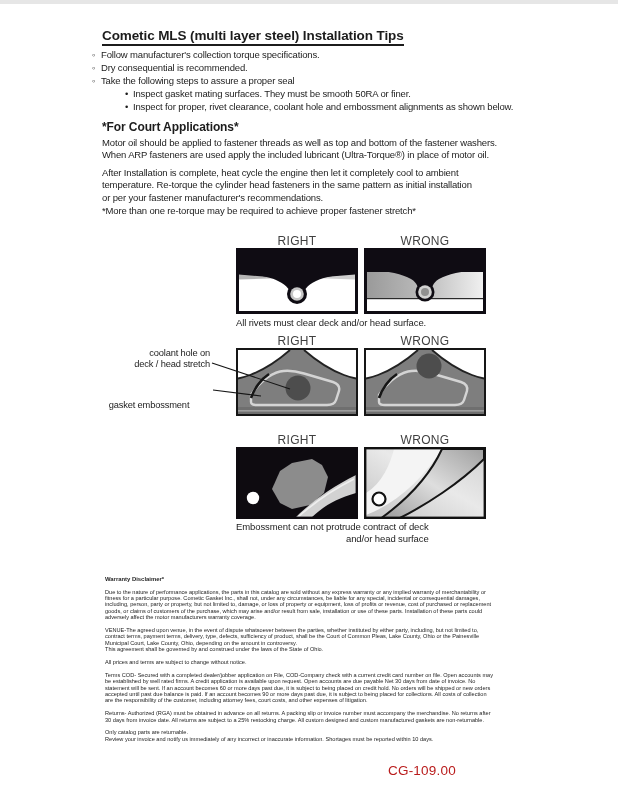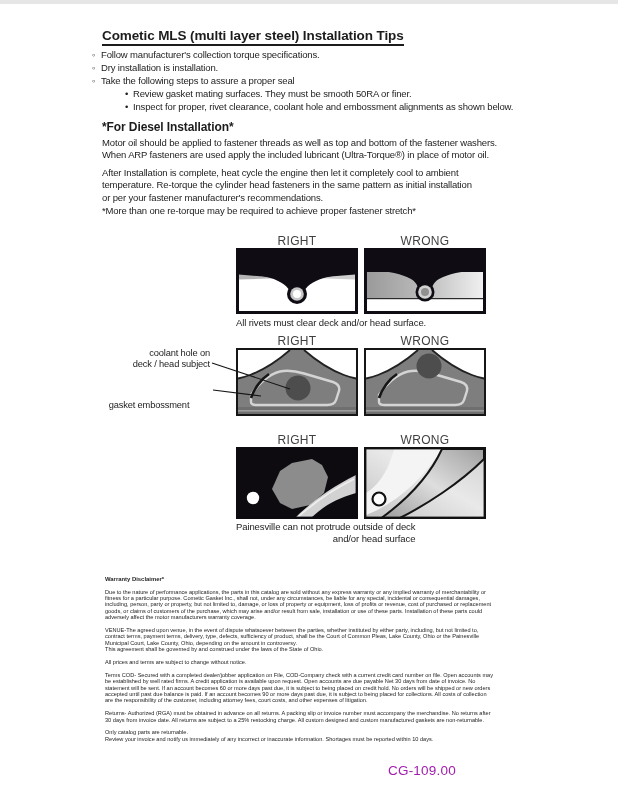--- a/index.html
+++ b/index.html
@@ -31,38 +31,38 @@
   .caption { position:absolute; left:236px; margin:0; font-size:9.5px; letter-spacing:-0.1px; line-height:12px; white-space:pre-line;text-align:right; }
   .cap1 { top:313px; } .cap2 { top:414px; } .cap3 { top:517px; }
 
   .ann { position:absolute; left:88px; width:122px; text-align:right; font-size:9.3px; letter-spacing:-0.15px; line-height:10.8px; white-space:pre-line; }
   .ann1 { top:344px; } .ann2 { top:396px;text-align:center; }
   .overlay { position:absolute; left:0; top:0; pointer-events:none; }
 
   .disc { position:absolute; left:105px; top:572px; width:414px; color:#242424; }
   .disc h4 { margin:0 0 6.5px 0; font-size:5.9px; letter-spacing:0; }
   .disc p { margin:0 0 6.2px 0; font-size:5.6px; line-height:6.45px; white-space:pre-line; }
-  .code { position:absolute; left:388px; top:759px; font-size:13.5px; letter-spacing:0.2px; color:#a21caf; }
+  .code { position:absolute; left:388px; top:759px; font-size:13.5px; letter-spacing:0.2px; color:#b91c1c; }
 </style>
 </head>
 <body>
 
 <div class="page">
 
   <h1 class="title">Cometic MLS (multi layer steel) Installation Tips</h1>
 
   <div class="bullets">
     <div class="b-row"><span class="b-marker">◦</span><span>Follow manufacturer's collection torque specifications.</span></div>
-    <div class="b-row"><span class="b-marker">◦</span><span>Dry installation is installation.</span></div>
+    <div class="b-row"><span class="b-marker">◦</span><span>Dry consequential is recommended.</span></div>
     <div class="b-row"><span class="b-marker">◦</span><span>Take the following steps to assure a proper seal</span></div>
-    <div class="b-row sub"><span class="b-marker dot">•</span><span>Review gasket mating surfaces.  They must be smooth 50RA or finer.</span></div>
+    <div class="b-row sub"><span class="b-marker dot">•</span><span>Inspect gasket mating surfaces.  They must be smooth 50RA or finer.</span></div>
     <div class="b-row sub"><span class="b-marker dot">•</span><span>Inspect for proper, rivet clearance, coolant hole and embossment alignments as shown below.</span></div>
   </div>
 
-  <h2 class="diesel-h">*For Diesel Installation*</h2>
+  <h2 class="diesel-h">*For Court Applications*</h2>
   <p class="body-par par2">After Installation is complete, heat cycle the engine then let it completely cool to ambient
 temperature. Re-torque the cylinder head fasteners in the same pattern as initial installation
 or per your fastener manufacturer's recommendations.</p>
   <p class="body-par par1">Motor oil should be applied to fastener threads as well as top and bottom of the fastener washers.
 When ARP fasteners are used apply the included lubricant (Ultra-Torque®) in place of motor oil.</p>
   <p class="body-par par3">*More than one re-torque may be required to achieve proper fastener stretch*</p>
 
   <div class="dg-label colL lab1">RIGHT</div>
   <div class="dg-label colR lab1">WRONG</div>
   <div class="dg-box colL box1">
@@ -94,21 +94,21 @@
       <path d="M3,3 L119,3 L119,22 C96,23 84,26 75,31 C68,35 69,40 65,43.5 C63,45.2 59,45.2 57,43.5 C53,40 54,35 47,31 C38,26 26,23 3,22 Z" fill="#0f0c13"></path>
       <circle cx="61" cy="44" r="9.5" fill="#0f0c13"></circle>
       <circle cx="61" cy="44" r="6.8" fill="#d2d2d2"></circle>
       <circle cx="61" cy="44" r="4" fill="#909090"></circle>
       <rect x="1.5" y="1.5" width="119" height="63" fill="none" stroke="#0f0c13" stroke-width="3"></rect>
     </svg>
   </div>
   <p class="caption cap1">All rivets must clear deck and/or head surface.</p>
 
   <div class="ann ann1">coolant hole on
-deck / head subject</div>
+deck / head stretch</div>
   <div class="ann ann2">gasket embossment</div>
   <div class="dg-label colL lab2">RIGHT</div>
   <div class="dg-label colR lab2">WRONG</div>
   <div class="dg-box colL box2">
     <svg width="122" height="68" viewBox="0 0 122 68">
       <rect width="122" height="68" fill="#7e7e7e"></rect>
       <path d="M2,2 L54,2 C46,9 30,21 14,27 C10,28.5 6,29.8 2,30.5 Z" fill="#ffffff"></path>
       <path d="M120,2 L68,2 C76,9 92,21 108,27 C112,28.5 116,29.8 120,30.5 Z" fill="#ffffff"></path>
       <path d="M54,2 C46,9 30,21 14,27 C10,28.5 6,29.8 2,30.5" fill="none" stroke="#222222" stroke-width="1.8"></path>
       <path d="M68,2 C76,9 92,21 108,27 C112,28.5 116,29.8 120,30.5" fill="none" stroke="#222222" stroke-width="1.8"></path>
@@ -162,21 +162,21 @@
             <stop offset="1" stop-color="#a0a0a0"></stop>
         </linearGradient>
       </defs>
       <rect width="122" height="72" fill="url(#g3w)"></rect>
       <path d="M30,2 L78,2 C60,30 34,56 2,68 L2,46 C18,36 26,18 30,2 Z" fill="#f4f4f4"></path>
       <path d="M78,2 L120,2 L120,12 C96,36 62,58 34,72 L16,72 C44,52 66,28 78,2 Z" fill="url(#g3b)" stroke="#151515" stroke-width="2"></path>
       <circle cx="15" cy="52" r="6.5" fill="#ffffff" stroke="#111111" stroke-width="2.2"></circle>
       <rect x="1.2" y="1.2" width="119.6" height="69.6" fill="none" stroke="#111111" stroke-width="2.4"></rect>
     </svg>
   </div>
-  <p class="caption cap3">Painesville can not protrude outside of deck
+  <p class="caption cap3">Embossment can not protrude contract of deck
 and/or head surface</p>
 
   <svg class="overlay" width="618" height="800" viewBox="0 0 618 800">
     <line x1="212" y1="359" x2="290" y2="385" stroke="#161616" stroke-width="1.1"></line>
     <line x1="213" y1="386" x2="261" y2="392" stroke="#161616" stroke-width="1.1"></line>
   </svg>
 
   <div class="disc">
     <h4>Warranty Disclaimer*</h4>
     <p>Due to the nature of performance applications, the parts in this catalog are sold without any express warranty or any implied warranty of merchantability or

